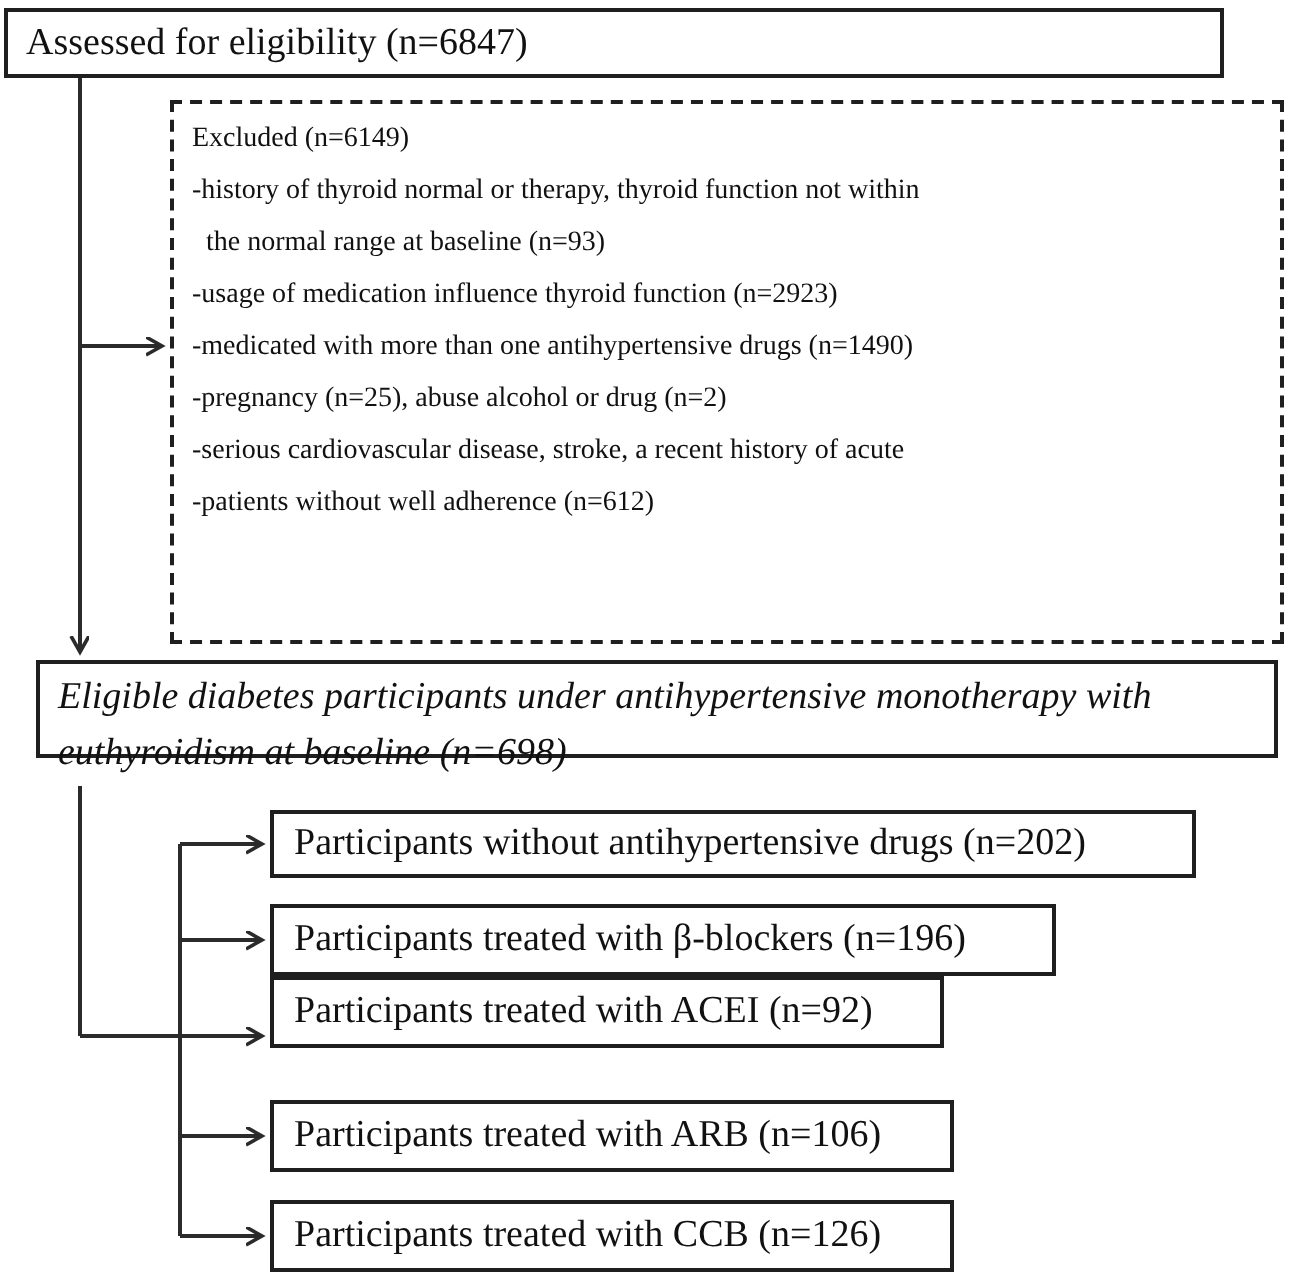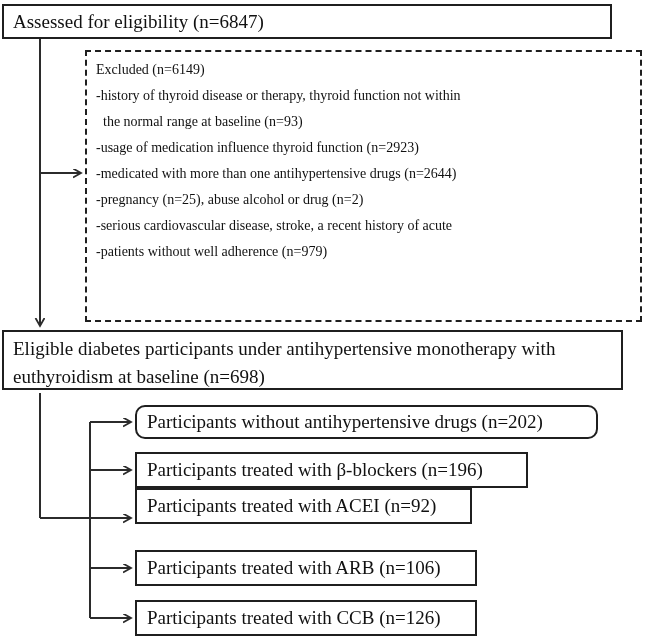--- a/index.html
+++ b/index.html
@@ -36,38 +36,39 @@
   }
   .box-excluded .xline {
     line-height: 26px;
     font-size: 14px;
     white-space: nowrap;
   }
   .box-excluded .xline.indent {
     padding-left: 7px;
   }
   .box-eligible {
-    left: 2px; top: 330px; width: 621px; height: 60px;
+    left: 18px; top: 330px; width: 621px; height: 49px;
     padding: 3px 8px 0 9px;
+    font-style: italic;
   }
   .box-eligible .eline {
     line-height: 28px;
     white-space: nowrap;
   }
   .arm {
     position: absolute;
     left: 135px;
     border: 2px solid #1f1f1f;
     background: #ffffff;
     box-sizing: border-box;
     font-size: 19px;
     padding-left: 10px;
     white-space: nowrap;
   }
-  .arm1 { top: 405px; width: 463px; height: 34px; line-height: 30px; border-radius: 10px; }
+  .arm1 { top: 405px; width: 463px; height: 34px; line-height: 30px; }
   .arm2 { top: 452px; width: 393px; height: 36px; line-height: 32px; }
   .arm3 { top: 488px; width: 337px; height: 36px; line-height: 32px; }
   .arm4 { top: 550px; width: 342px; height: 36px; line-height: 32px; }
   .arm5 { top: 600px; width: 342px; height: 36px; line-height: 32px; }
   svg.connectors {
     position: absolute;
     left: 0; top: 0;
     width: 645px;
     height: 640px;
     pointer-events: none;
@@ -101,27 +102,27 @@
     <line x1="90" y1="568" x2="131" y2="568" marker-end="url(#arrow)"></line>
     <line x1="90" y1="618" x2="131" y2="618" marker-end="url(#arrow)"></line>
   </svg>
 
   <div class="box box-assessed">
     <span>Assessed for eligibility (n=6847)</span>
   </div>
 
   <div class="box box-excluded">
     <div class="xline">Excluded (n=6149)</div>
-    <div class="xline">-history of thyroid disease or therapy, thyroid function not within</div>
+    <div class="xline">-history of thyroid normal or therapy, thyroid function not within</div>
     <div class="xline indent">the normal range at baseline (n=93)</div>
     <div class="xline">-usage of medication influence thyroid function (n=2923)</div>
-    <div class="xline">-medicated with more than one antihypertensive drugs (n=2644)</div>
+    <div class="xline">-medicated with more than one antihypertensive drugs (n=1490)</div>
     <div class="xline">-pregnancy (n=25), abuse alcohol or drug (n=2)</div>
     <div class="xline">-serious cardiovascular disease, stroke, a recent history of acute</div>
-    <div class="xline">-patients without well adherence (n=979)</div>
+    <div class="xline">-patients without well adherence (n=612)</div>
   </div>
 
   <div class="box box-eligible">
     <div class="eline">Eligible diabetes participants under antihypertensive monotherapy with</div>
     <div class="eline">euthyroidism at baseline (n=698)</div>
   </div>
 
   <div class="arm arm1">
     <span>Participants without antihypertensive drugs (n=202)</span>
   </div>

